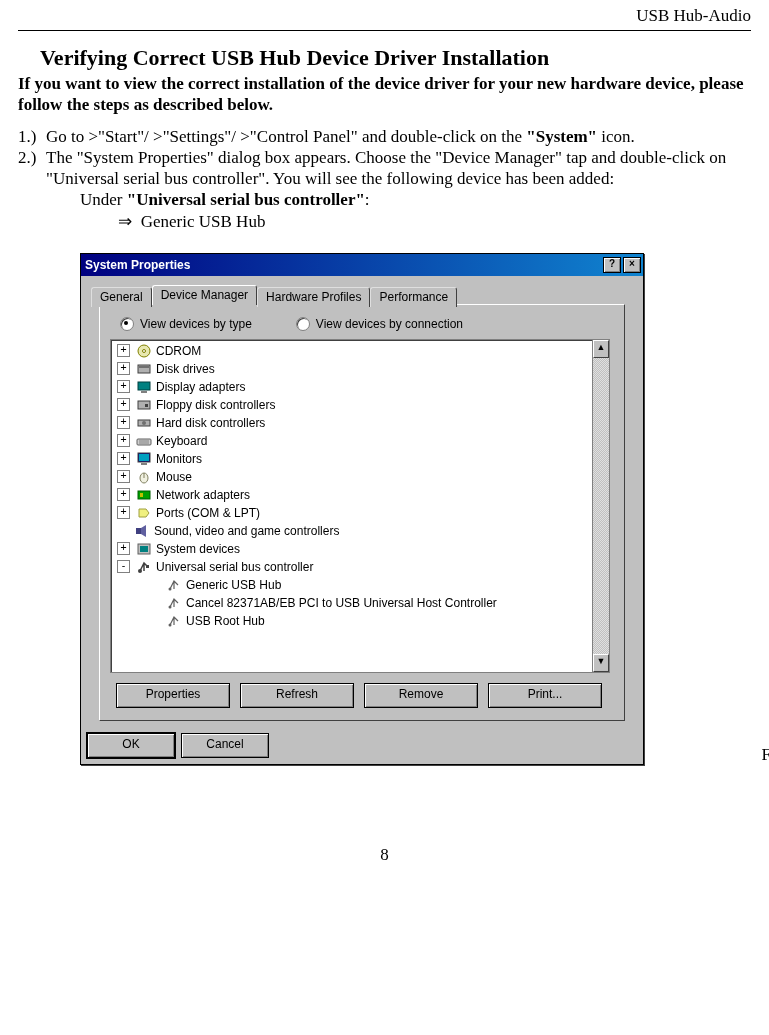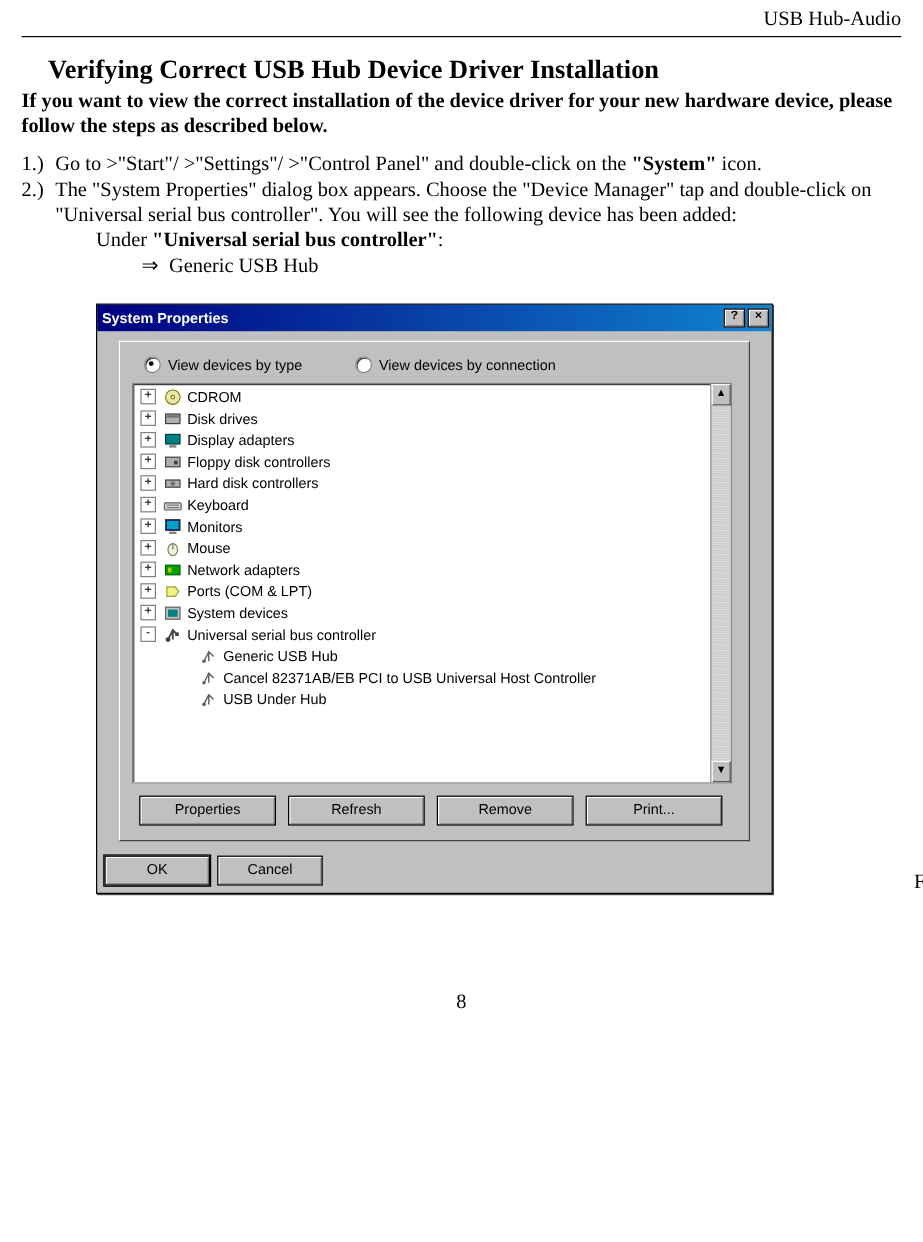--- a/index.html
+++ b/index.html
@@ -220,20 +220,26 @@
 <div class="figwrap">
   <div class="win">
     <div class="titlebar">
       <div class="titlebar-text">System Properties</div>
       <div class="titlebar-btns">
         <div class="titlebar-btn">?</div>
         <div class="titlebar-btn">×</div>
       </div>
     </div>
     <div class="client">
+      <div class="tabs">
+        <div class="tab inactive">General</div>
+        <div class="tab active">Device Manager</div>
+        <div class="tab inactive">Hardware Profiles</div>
+        <div class="tab inactive">Performance</div>
+      </div>
       <div class="tabpanel">
         <div class="radios">
           <div class="radio">
             <span class="radio-dot checked"></span>
             <span>View devices by type</span>
           </div>
           <div class="radio">
             <span class="radio-dot"></span>
             <span>View devices by connection</span>
           </div>
@@ -336,20 +342,30 @@
               <div class="tree-row indent1">
                 <span class="exp">+</span>
                 <span class="ico">
                   <svg width="16" height="16" viewBox="0 0 16 16">
                     <path d="M3 4 L10 4 L13 8 L10 12 L3 12 Z" fill="#f0f080" stroke="#a0a040"></path>
                   </svg>
                 </span>
                 <span class="lbl">Ports (COM &amp; LPT)</span>
               </div>
               <div class="tree-row indent1">
+                <span class="exp none"></span>
+                <span class="ico">
+                  <svg width="16" height="16" viewBox="0 0 16 16">
+                    <rect x="2" y="5" width="5" height="6" fill="#404080"></rect>
+                    <polygon points="7,5 12,2 12,14 7,11" fill="#6060a0"></polygon>
+                  </svg>
+                </span>
+                <span class="lbl">Sound, video and game controllers</span>
+              </div>
+              <div class="tree-row indent1">
                 <span class="exp">+</span>
                 <span class="ico">
                   <svg width="16" height="16" viewBox="0 0 16 16">
                     <rect x="2" y="3" width="12" height="10" fill="#c0c0c0" stroke="#606060"></rect>
                     <rect x="4" y="5" width="8" height="6" fill="#008080"></rect>
                   </svg>
                 </span>
                 <span class="lbl">System devices</span>
               </div>
               <div class="tree-row indent1">
@@ -384,21 +400,21 @@
                 <span class="lbl">Cancel 82371AB/EB PCI to USB Universal Host Controller</span>
               </div>
               <div class="tree-row indent2">
                 <span class="exp none"></span>
                 <span class="ico">
                   <svg width="16" height="16" viewBox="0 0 16 16">
                     <circle cx="4" cy="12" r="1.5" fill="#606060"></circle>
                     <path d="M4 12 L8 4 L12 8 M8 4 L8 12" stroke="#606060" fill="none" stroke-width="1.2"></path>
                   </svg>
                 </span>
-                <span class="lbl">USB Under Hub</span>
+                <span class="lbl">USB Root Hub</span>
               </div>
             </div>
           <div class="scrollbar">
             <div class="sb-btn">▲</div>
             <div class="sb-track"></div>
             <div class="sb-btn">▼</div>
           </div>
         </div>
 
         <div class="btnrow">

